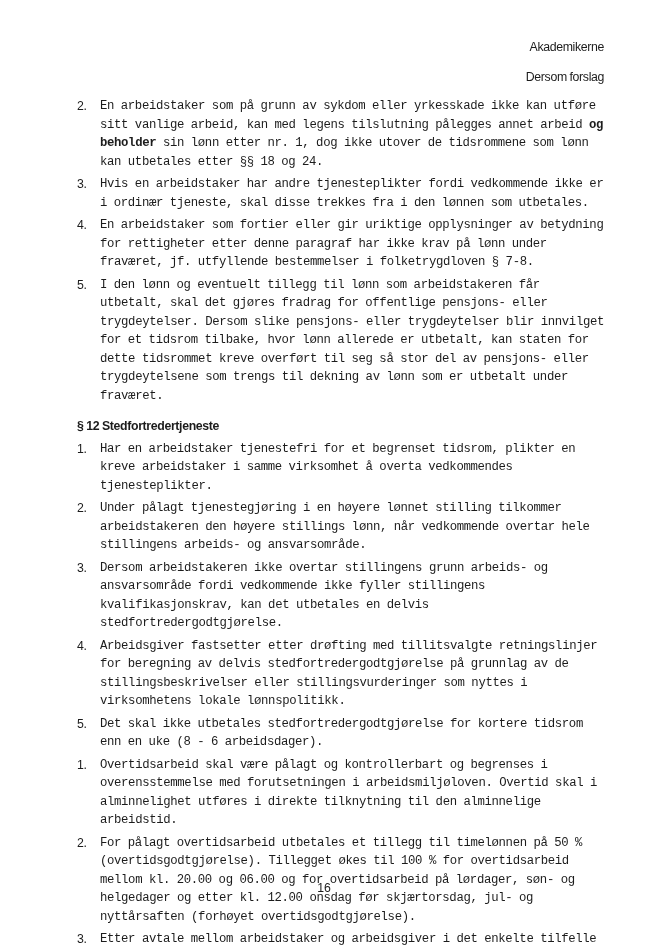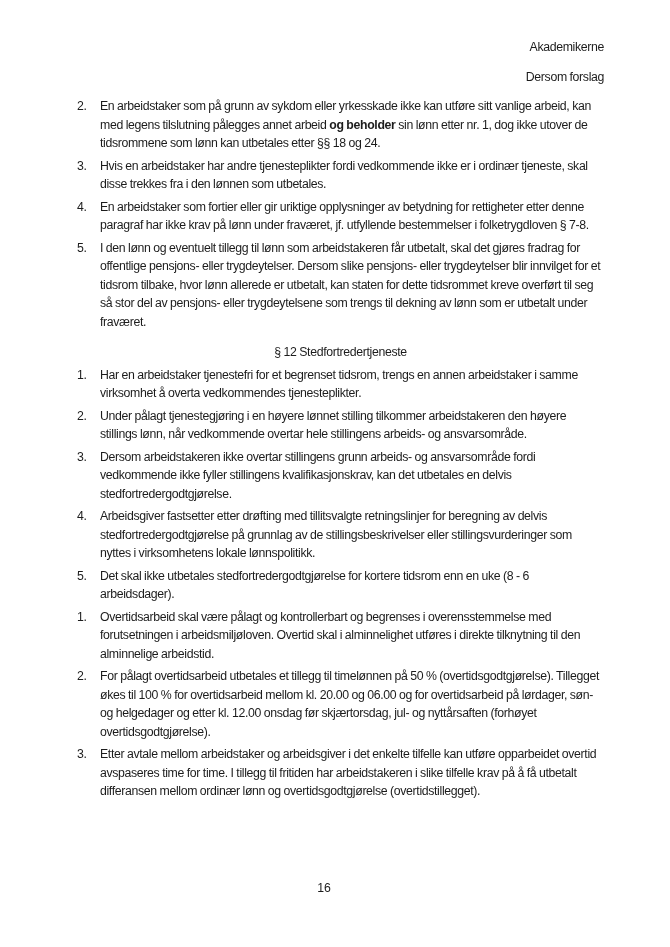--- a/index.html
+++ b/index.html
@@ -18,25 +18,24 @@
     box-sizing: border-box;
     font-size: 12.3px;
     line-height: 18.5px;
     letter-spacing: -0.35px;
     word-spacing: -0.3px;
   }
   .header { text-align: right; }
   .header .hline { margin-bottom: 11px; }
   .li { display: flex; margin-bottom: 4px; }
   .li .num { width: 23px; flex: 0 0 23px; }
-  .li .txt { flex: 1; }
+  .li .txt { flex: 1; font-family: Liberation Mono, monospace; }
   .sec-heading {
-    font-weight: normal;
+    font-weight: bold;
     margin: 12px 0 4px 0;
-    text-align: center;
   }
   b { font-weight: bold; }
   .page-number {
     position: absolute;
     top: 881px; left: 0;
     width: 648px;
     text-align: center;
     font-size: 12.3px;
   }
 </style>
@@ -64,21 +63,21 @@
   </div>
   <div class="li">
     <span class="num">5.</span>
     <div class="txt">I den lønn og eventuelt tillegg til lønn som arbeidstakeren får utbetalt, skal det gjøres fradrag for offentlige pensjons- eller trygdeytelser. Dersom slike pensjons- eller trygdeytelser blir innvilget for et tidsrom tilbake, hvor lønn allerede er utbetalt, kan staten for dette tidsrommet kreve overført til seg så stor del av pensjons- eller trygdeytelsene som trengs til dekning av lønn som er utbetalt under fraværet.</div>
   </div>
 
   <div class="sec-heading">§ 12 Stedfortredertjeneste</div>
 
   <div class="li">
     <span class="num">1.</span>
-    <div class="txt">Har en arbeidstaker tjenestefri for et begrenset tidsrom, trengs en annen arbeidstaker i samme virksomhet å overta vedkommendes tjenesteplikter.</div>
+    <div class="txt">Har en arbeidstaker tjenestefri for et begrenset tidsrom, plikter en kreve arbeidstaker i samme virksomhet å overta vedkommendes tjenesteplikter.</div>
   </div>
   <div class="li">
     <span class="num">2.</span>
     <div class="txt">Under pålagt tjenestegjøring i en høyere lønnet stilling tilkommer arbeidstakeren den høyere stillings lønn, når vedkommende overtar hele stillingens arbeids- og ansvarsområde.</div>
   </div>
   <div class="li">
     <span class="num">3.</span>
     <div class="txt">Dersom arbeidstakeren ikke overtar stillingens grunn arbeids- og ansvarsområde fordi vedkommende ikke fyller stillingens kvalifikasjonskrav, kan det utbetales en delvis stedfortredergodtgjørelse.</div>
   </div>
   <div class="li">

